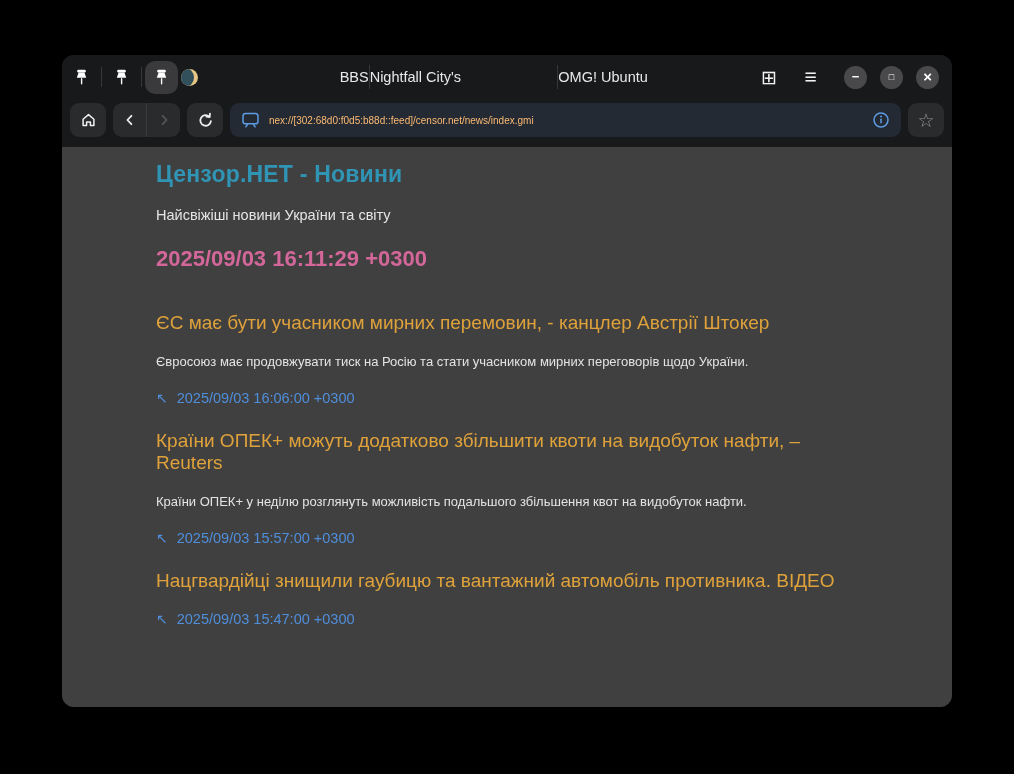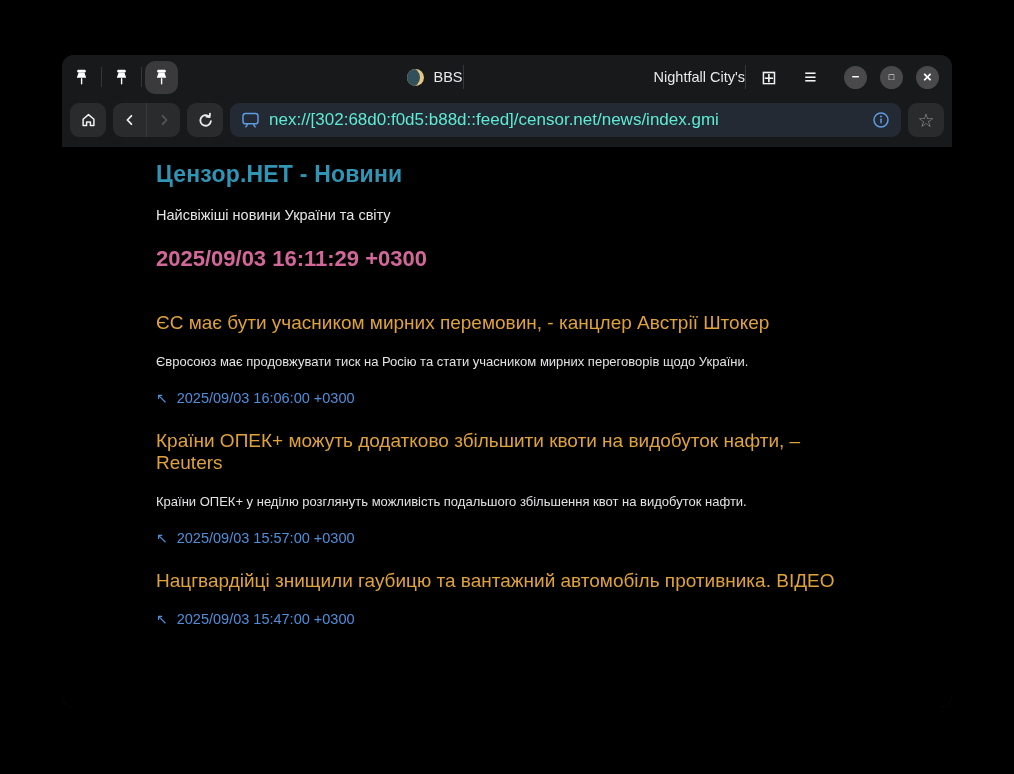--- a/index.html
+++ b/index.html
@@ -16,21 +16,21 @@
   
   .tabbar{
     height:44px;background:#18191a;display:flex;align-items:center;flex:0 0 auto;
   }
   .pin-tab{width:39px;height:44px;display:flex;align-items:center;justify-content:center;cursor:pointer;}
   .pin-inner{width:33px;height:33px;border-radius:10px;display:flex;align-items:center;justify-content:center;}
   .pin-tab.active .pin-inner{background:#3a3a3c;}
   .vsep{width:1px;height:20px;background:#36373a;flex:0 0 auto;}
   .vsep.tall{height:24px;}
   .tab{
-    flex:1 1 0;height:100%;display:flex;align-items:center;justify-content:flex-end;gap:9px;
+    flex:1 1 0;height:100%;display:flex;align-items:center;justify-content:space-between;gap:9px;
     color:#e9e9eb;font-size:14.5px;cursor:pointer;white-space:nowrap;
   }
   .moon{
     width:17px;height:17px;border-radius:50%;background:#e5c684;position:relative;overflow:hidden;flex:0 0 auto;
   }
   .moon::after{
     content:"";position:absolute;left:-5px;top:-1px;width:18px;height:19px;border-radius:50%;background:#32505c;
   }
   .tab-controls{display:flex;align-items:center;gap:15px;padding:0 13px 0 10px;}
   .icon-btn{display:flex;align-items:center;justify-content:center;color:#f2f2f2;cursor:pointer;}
@@ -56,29 +56,29 @@
   .backfwd{
     width:67px;height:34px;background:#2a2b2d;border-radius:9px;display:flex;flex:0 0 auto;
   }
   .backfwd .half{flex:1;display:flex;align-items:center;justify-content:center;cursor:pointer;}
   .backfwd .divider{width:1px;height:34px;background:#3a3b3e;}
   .urlbar{
     flex:1 1 auto;height:34px;background:#232a33;border-radius:9px;
     display:flex;align-items:center;gap:9px;padding:0 11px;min-width:0;cursor:text;
   }
   .url-text{
-    flex:1 1 auto;color:#5eead4;font-size:17px;white-space:nowrap;overflow:hidden;
+    flex:1 1 auto;color:#fdba74;font-size:10px;white-space:nowrap;overflow:hidden;
   }
   .star-btn{
     width:36px;height:34px;background:#2a2b2d;border-radius:9px;color:#97979b;
     display:flex;align-items:center;justify-content:center;font-size:19px;cursor:pointer;flex:0 0 auto;
   }
   
   .content{
-    flex:1 1 auto;background:#000000;padding:14px 40px 12px 94px;overflow:hidden;
+    flex:1 1 auto;background:#404040;padding:14px 40px 12px 94px;overflow:hidden;
   }
   .page-title{
     color:#3095b5;font-size:23px;font-weight:600;margin:0 0 19px 0;letter-spacing:.2px;
   }
   .page-subtitle{
     color:#e5e5e7;font-size:14.5px;margin:0 0 23px 0;
   }
   .feed-time{
     color:#d4679a;font-size:22px;font-weight:600;margin:0 0 40px 0;
   }
@@ -139,20 +139,23 @@
 
     <div class="tab">
       <span class="moon"></span>
       <span>BBS</span>
     </div>
     <span class="vsep tall"></span>
     <div class="tab">
       <span>Nightfall City's</span>
     </div>
     <span class="vsep tall"></span>
+    <div class="tab">
+      <span>OMG! Ubuntu</span>
+    </div>
 
     <div class="tab-controls">
       <span class="icon-btn newtab">
         <span>⊞</span>
       </span>
       <span class="icon-btn menu">
         <span>≡</span>
       </span>
       <span class="winctl-group">
         <span class="winctl min">

